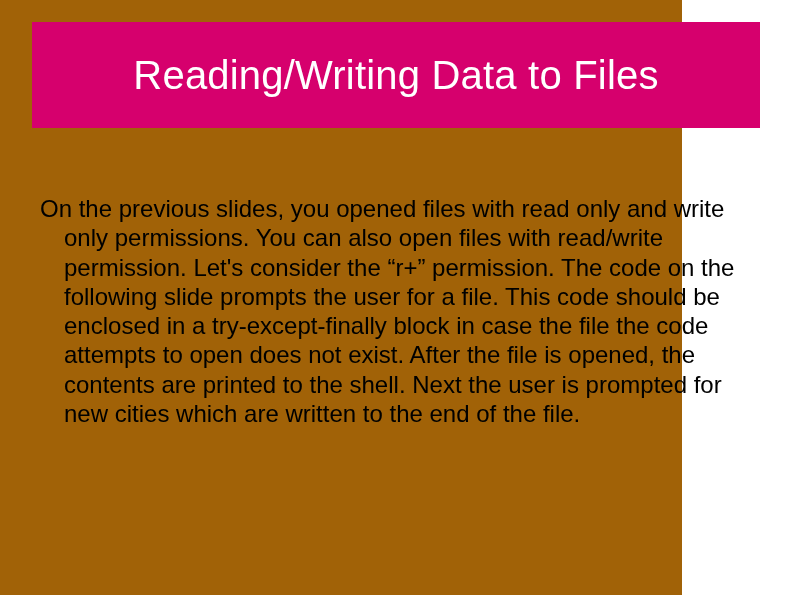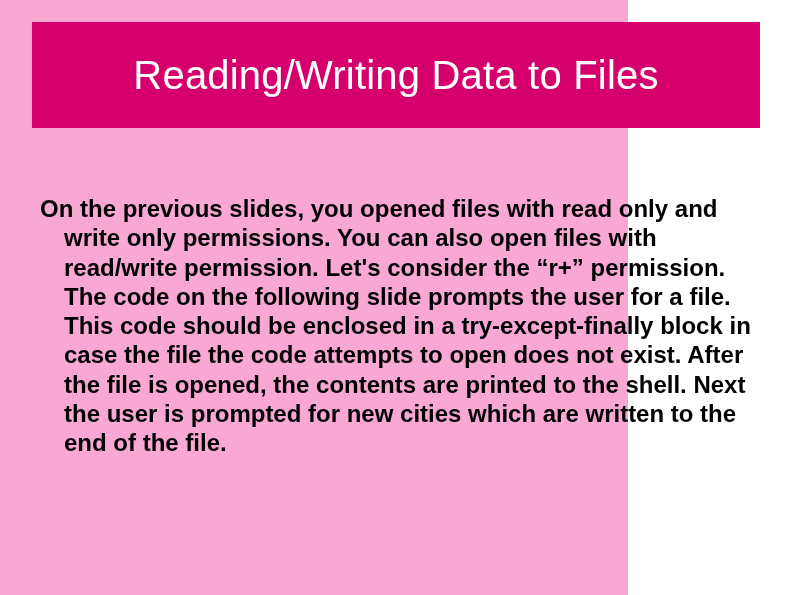--- a/index.html
+++ b/index.html
@@ -6,23 +6,23 @@
     margin: 0;
     padding: 0;
     width: 794px;
     height: 595px;
     background: #ffffff;
     font-family: Arial, Helvetica, sans-serif;
     overflow: hidden;
   }
   .slide {
     position: relative;
-    width: 628px;
+    width: 682px;
     height: 595px;
-    background: #f9a8d4;
+    background: #a16207;
   }
   .title-bar {
     position: absolute;
     left: 32px;
     top: 22px;
     width: 728px;
     height: 106px;
     background: #d6006d;
     display: flex;
     align-items: center;
@@ -37,21 +37,21 @@
   .body-area {
     position: absolute;
     left: 40px;
     top: 170px;
     width: 712px;
   }
   .body-text {
     color: #000000;
     font-size: 24px;
     line-height: 1.22;
-    font-weight: 700;
+    font-weight: 400;
     text-indent: -24px;
     padding-left: 24px;
   }
 </style>
 </head>
 <body>
 
 <div class="slide">
   <div class="title-bar">
     <div class="title-text">Reading/Writing Data to Files</div>

